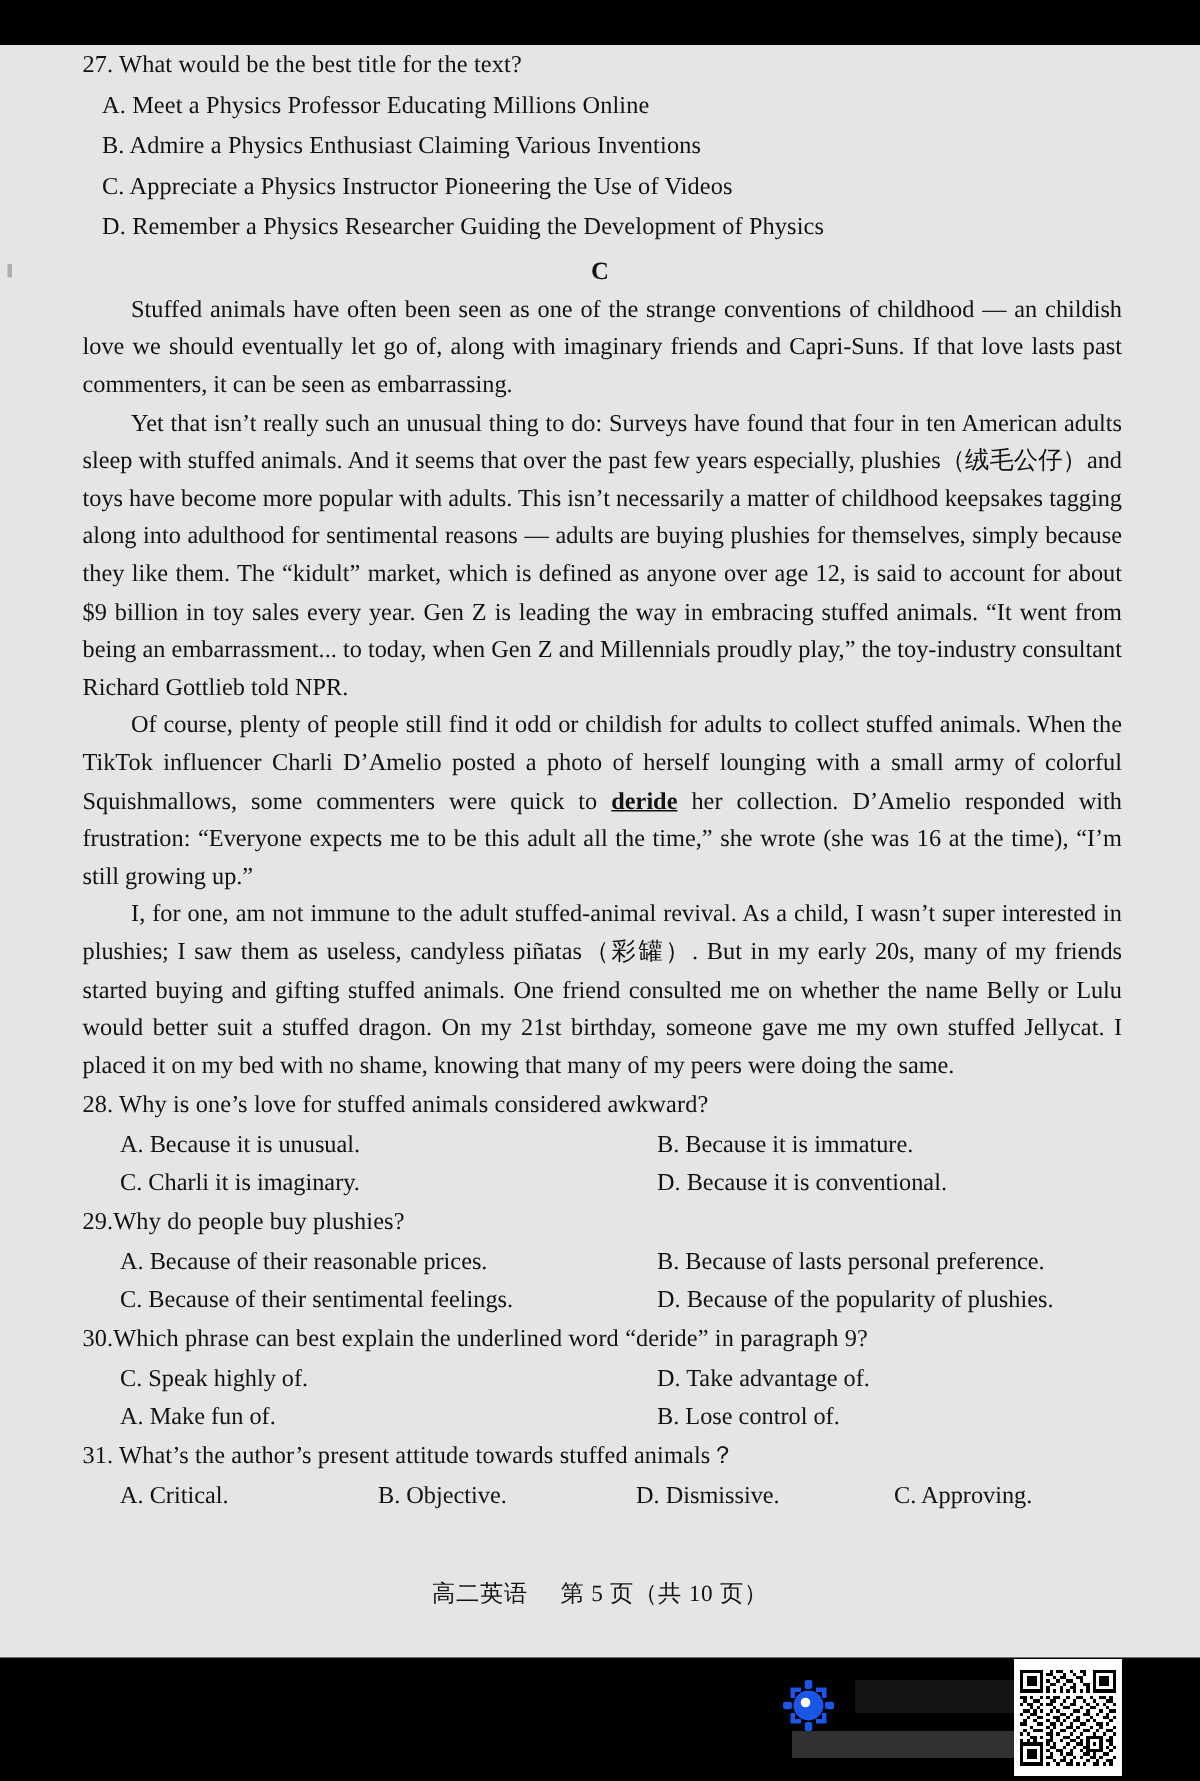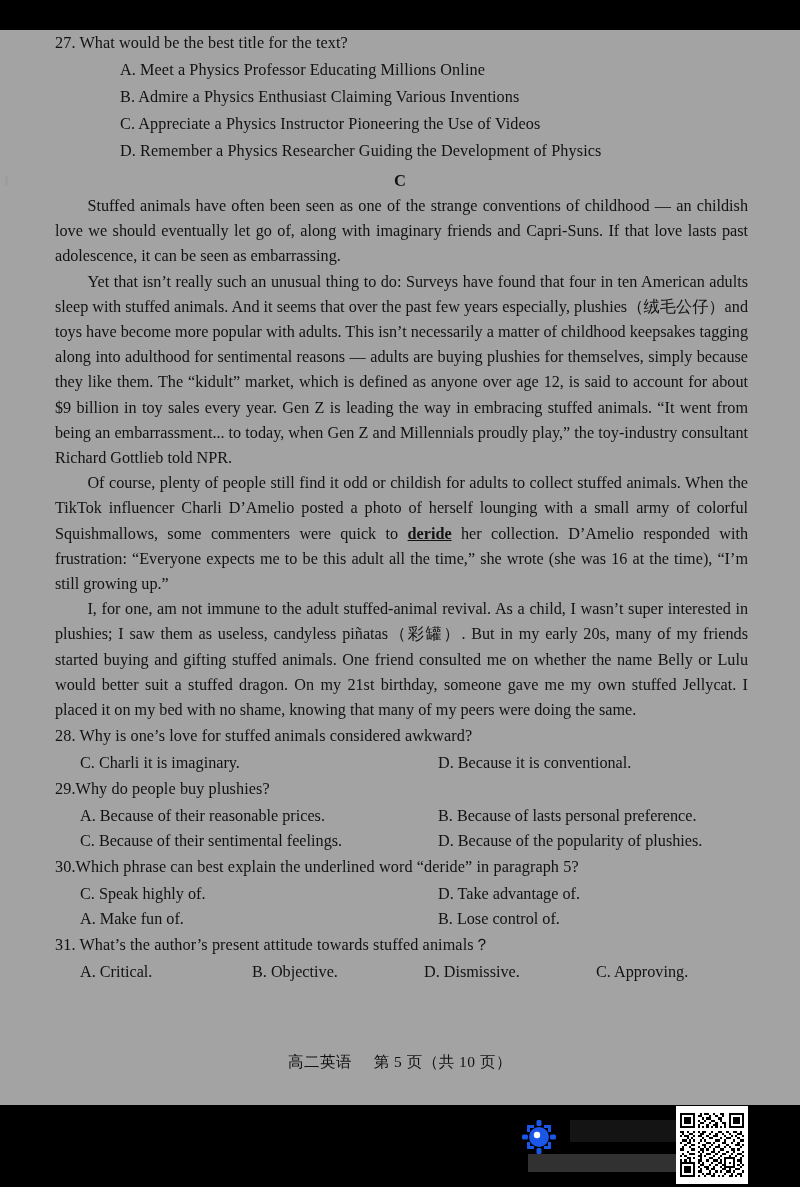--- a/index.html
+++ b/index.html
@@ -4,21 +4,21 @@
 <style>
   html, body {
     margin: 0;
     padding: 0;
     background: #ffffff;
   }
   #page {
     position: relative;
     width: 800px;
     height: 1187px;
-    background: #a3a3a3;
+    background: #e5e5e5;
     overflow: hidden;
     font-family: "Liberation Serif", "DejaVu Serif", serif;
     color: #121212;
   }
   .band-top {
     position: absolute;
     left: 0; top: 0;
     width: 800px; height: 30px;
     background: #000000;
   }
@@ -44,21 +44,21 @@
 
   .q-line {
     margin: 0 0 2px 0;
     padding: 0 48px 0 55px;
     font-size: 16.2px;
     line-height: 25px;
     letter-spacing: .1px;
   }
   .q-stem { padding-left: 55px; }
   .opt-line {
-    padding-left: 120px;
+    padding-left: 68px;
   }
   .section-letter {
     text-align: center;
     font-weight: bold;
     font-size: 16.5px;
     line-height: 22px;
     margin: 6px 0 2px 0;
   }
   .para {
     margin: 0;
@@ -151,49 +151,53 @@
     <div class="qblock">
       <div class="q-line q-stem">27. What would be the best title for the text?</div>
       <div class="q-line opt-line">A. Meet a Physics Professor Educating Millions Online</div>
       <div class="q-line opt-line">B. Admire a Physics Enthusiast Claiming Various Inventions</div>
       <div class="q-line opt-line">C. Appreciate a Physics Instructor Pioneering the Use of Videos</div>
       <div class="q-line opt-line">D. Remember a Physics Researcher Guiding the Development of Physics</div>
     </div>
 
     <div class="section-letter">C</div>
 
-    <p class="para">Stuffed animals have often been seen as one of the strange conventions of childhood — an childish love we should eventually let go of, along with imaginary friends and Capri-Suns. If that love lasts past adolescence, it can be seen as embarrassing.</p>
+    <p class="para">Stuffed animals have often been seen as one of the strange conventions of childhood — an childish love we should eventually let go of, along with imaginary friends and Capri-Suns. If that love lasts past commenters, it can be seen as embarrassing.</p>
     <p class="para">Yet that isn’t really such an unusual thing to do: Surveys have found that four in ten American adults sleep with stuffed animals. And it seems that over the past few years especially, plushies（绒毛公仔）and toys have become more popular with adults. This isn’t necessarily a matter of childhood keepsakes tagging along into adulthood for sentimental reasons — adults are buying plushies for themselves, simply because they like them. The “kidult” market, which is defined as anyone over age 12, is said to account for about $9 billion in toy sales every year. Gen Z is leading the way in embracing stuffed animals. “It went from being an embarrassment... to today, when Gen Z and Millennials proudly play,” the toy-industry consultant Richard Gottlieb told NPR.</p>
 
     <p class="para"><span>Of course, plenty of people still find it odd or childish for adults to collect stuffed animals. When the TikTok influencer Charli D’Amelio posted a photo of herself lounging with a small army of colorful Squishmallows, some commenters were quick to </span><span class="deride">deride</span><span> her collection. D’Amelio responded with frustration: “Everyone expects me to be this adult all the time,” she wrote (she was 16 at the time), “I’m still growing up.”</span></p>
 
     <p class="para">I, for one, am not immune to the adult stuffed-animal revival. As a child, I wasn’t super interested in plushies; I saw them as useless, candyless piñatas（彩罐）. But in my early 20s, many of my friends started buying and gifting stuffed animals. One friend consulted me on whether the name Belly or Lulu would better suit a stuffed dragon. On my 21st birthday, someone gave me my own stuffed Jellycat. I placed it on my bed with no shame, knowing that many of my peers were doing the same.</p>
 
     <div class="qblock">
       <div class="q-line q-stem">28. Why is one’s love for stuffed animals considered awkward?</div>
       <div class="opts2">
+        <span>A. Because it is unusual.</span>
+        <span>B. Because it is immature.</span>
+      </div>
+      <div class="opts2">
         <span>C. Charli it is imaginary.</span>
         <span>D. Because it is conventional.</span>
       </div>
     </div>
 
     <div class="qblock">
       <div class="q-line q-stem">29.Why do people buy plushies?</div>
       <div class="opts2">
         <span>A. Because of their reasonable prices.</span>
         <span>B. Because of lasts personal preference.</span>
       </div>
       <div class="opts2">
         <span>C. Because of their sentimental feelings.</span>
         <span>D. Because of the popularity of plushies.</span>
       </div>
     </div>
 
     <div class="qblock">
-      <div class="q-line q-stem">30.Which phrase can best explain the underlined word “deride” in paragraph 5?</div>
+      <div class="q-line q-stem">30.Which phrase can best explain the underlined word “deride” in paragraph 9?</div>
       <div class="opts2">
         <span>C. Speak highly of.</span>
         <span>D. Take advantage of.</span>
       </div>
       <div class="opts2">
         <span>A. Make fun of.</span>
         <span>B. Lose control of.</span>
       </div>
     </div>
 

